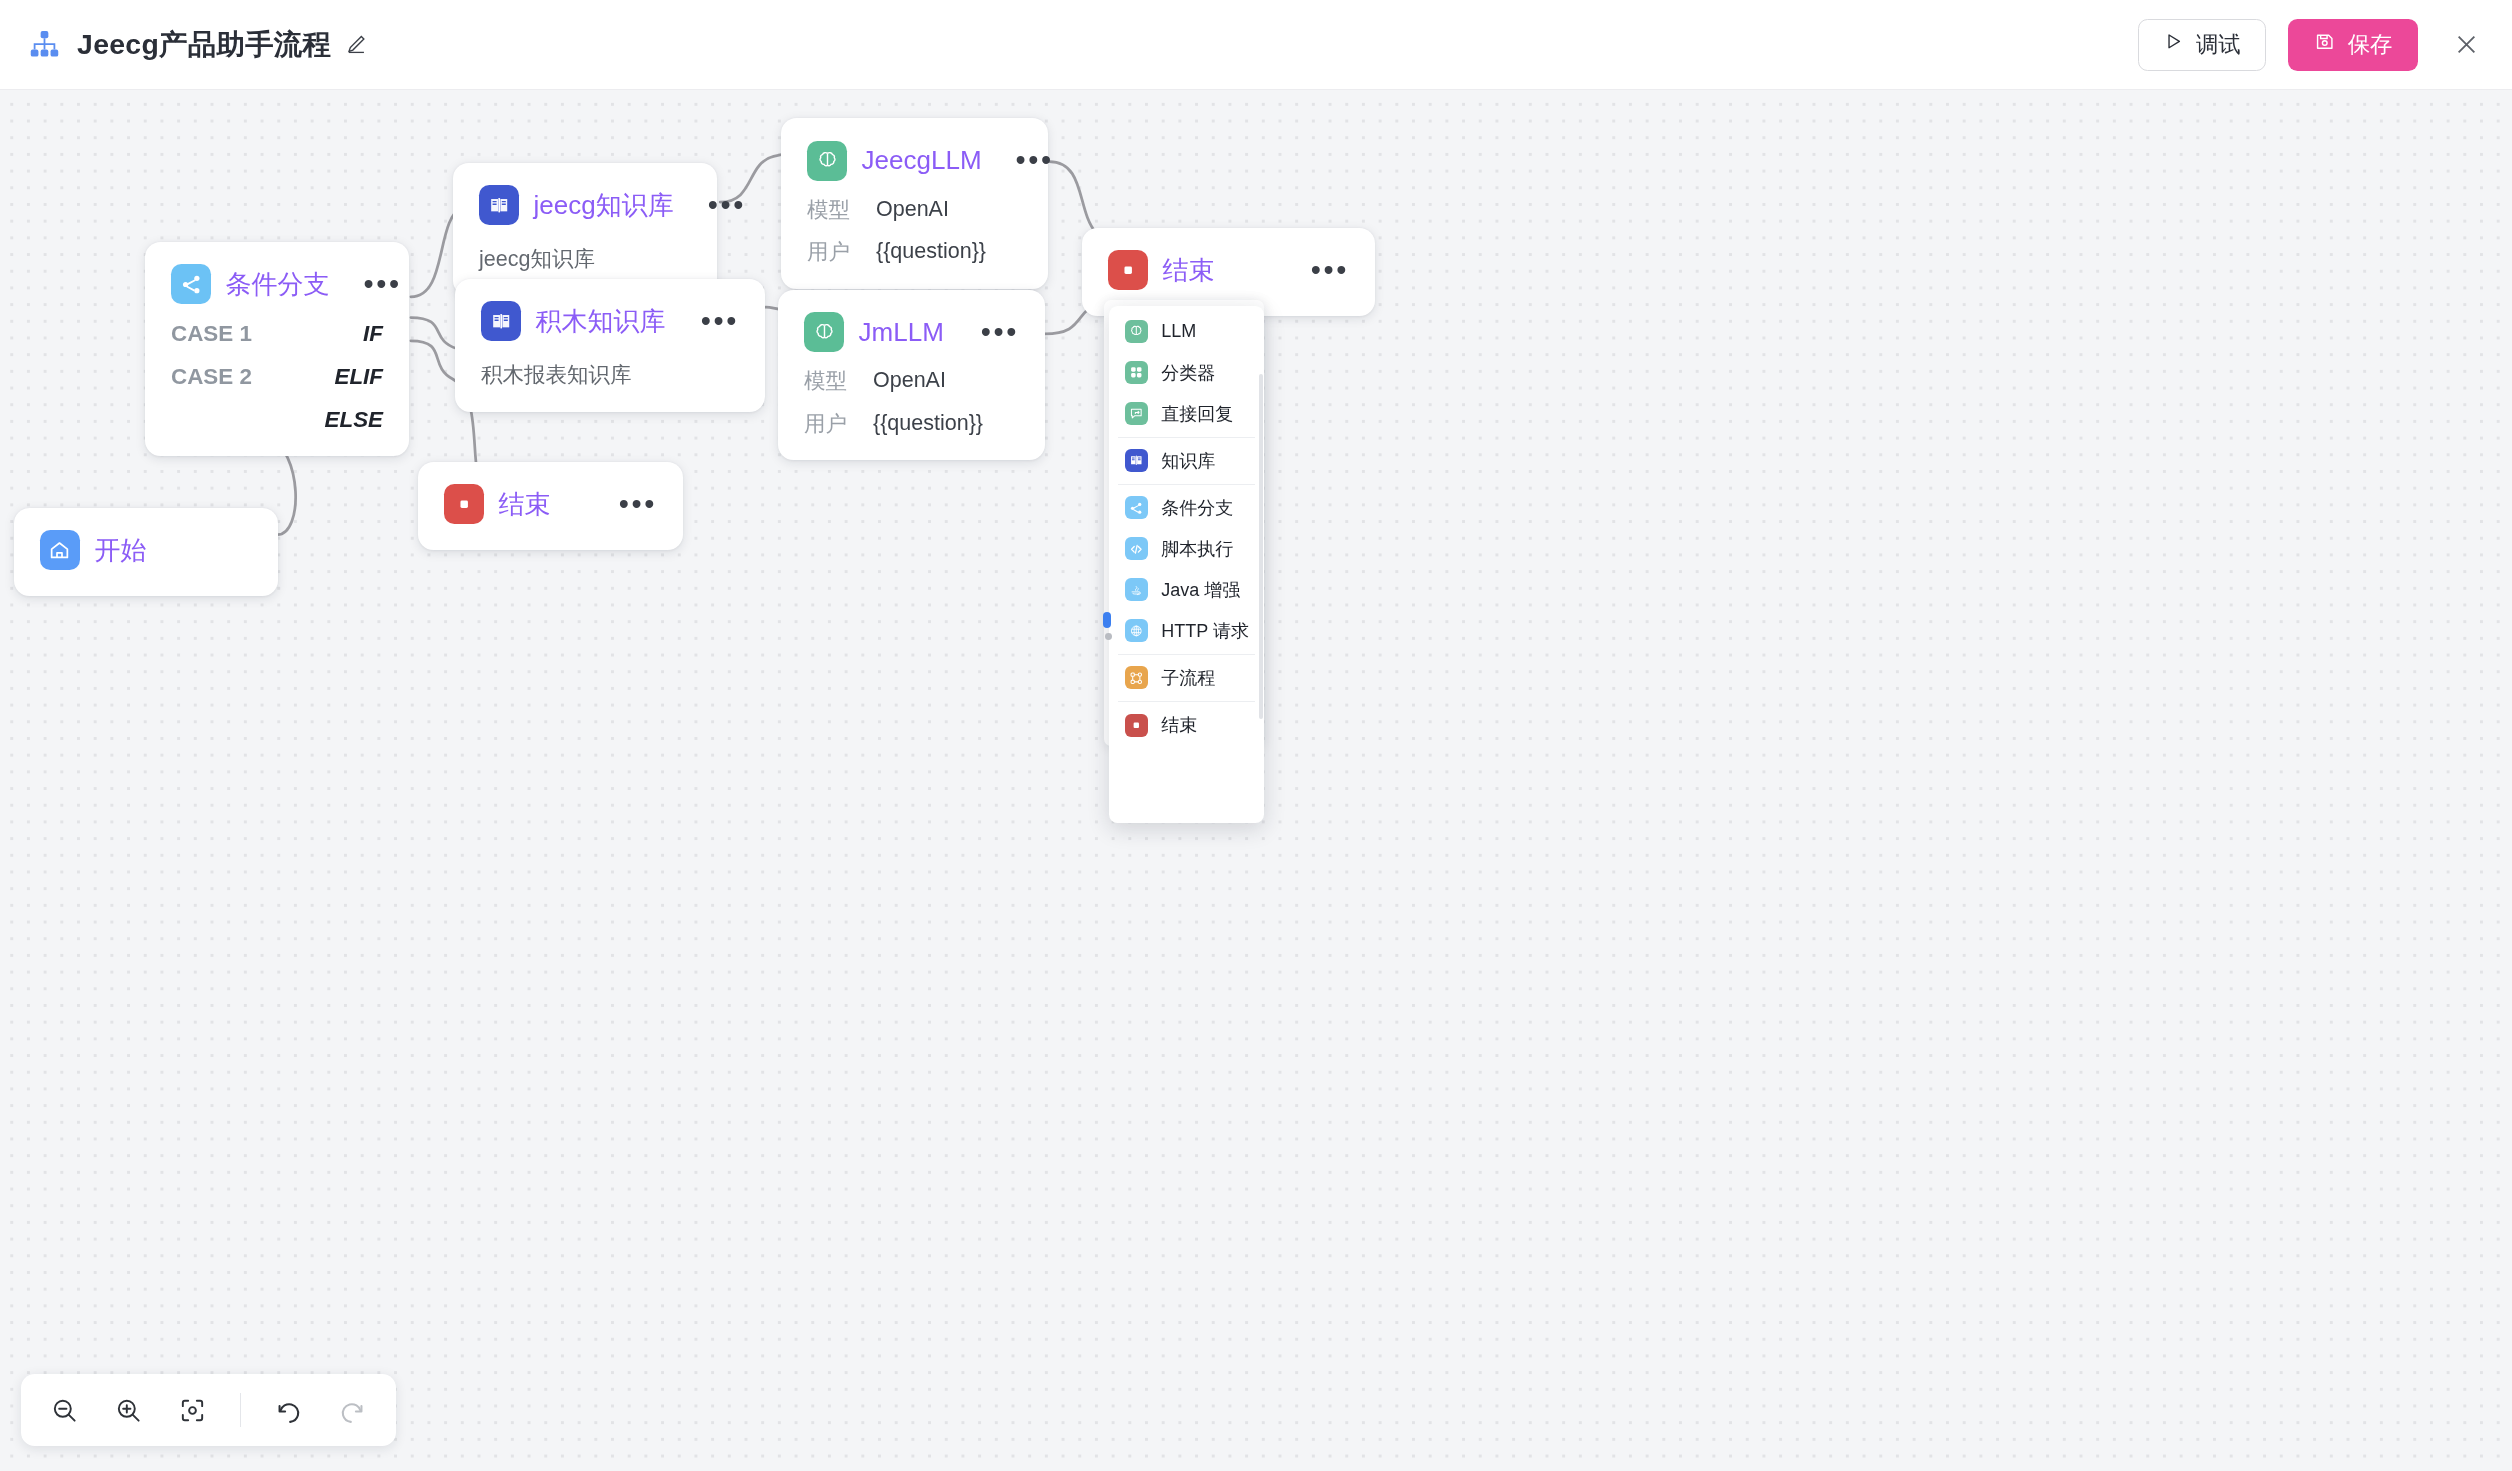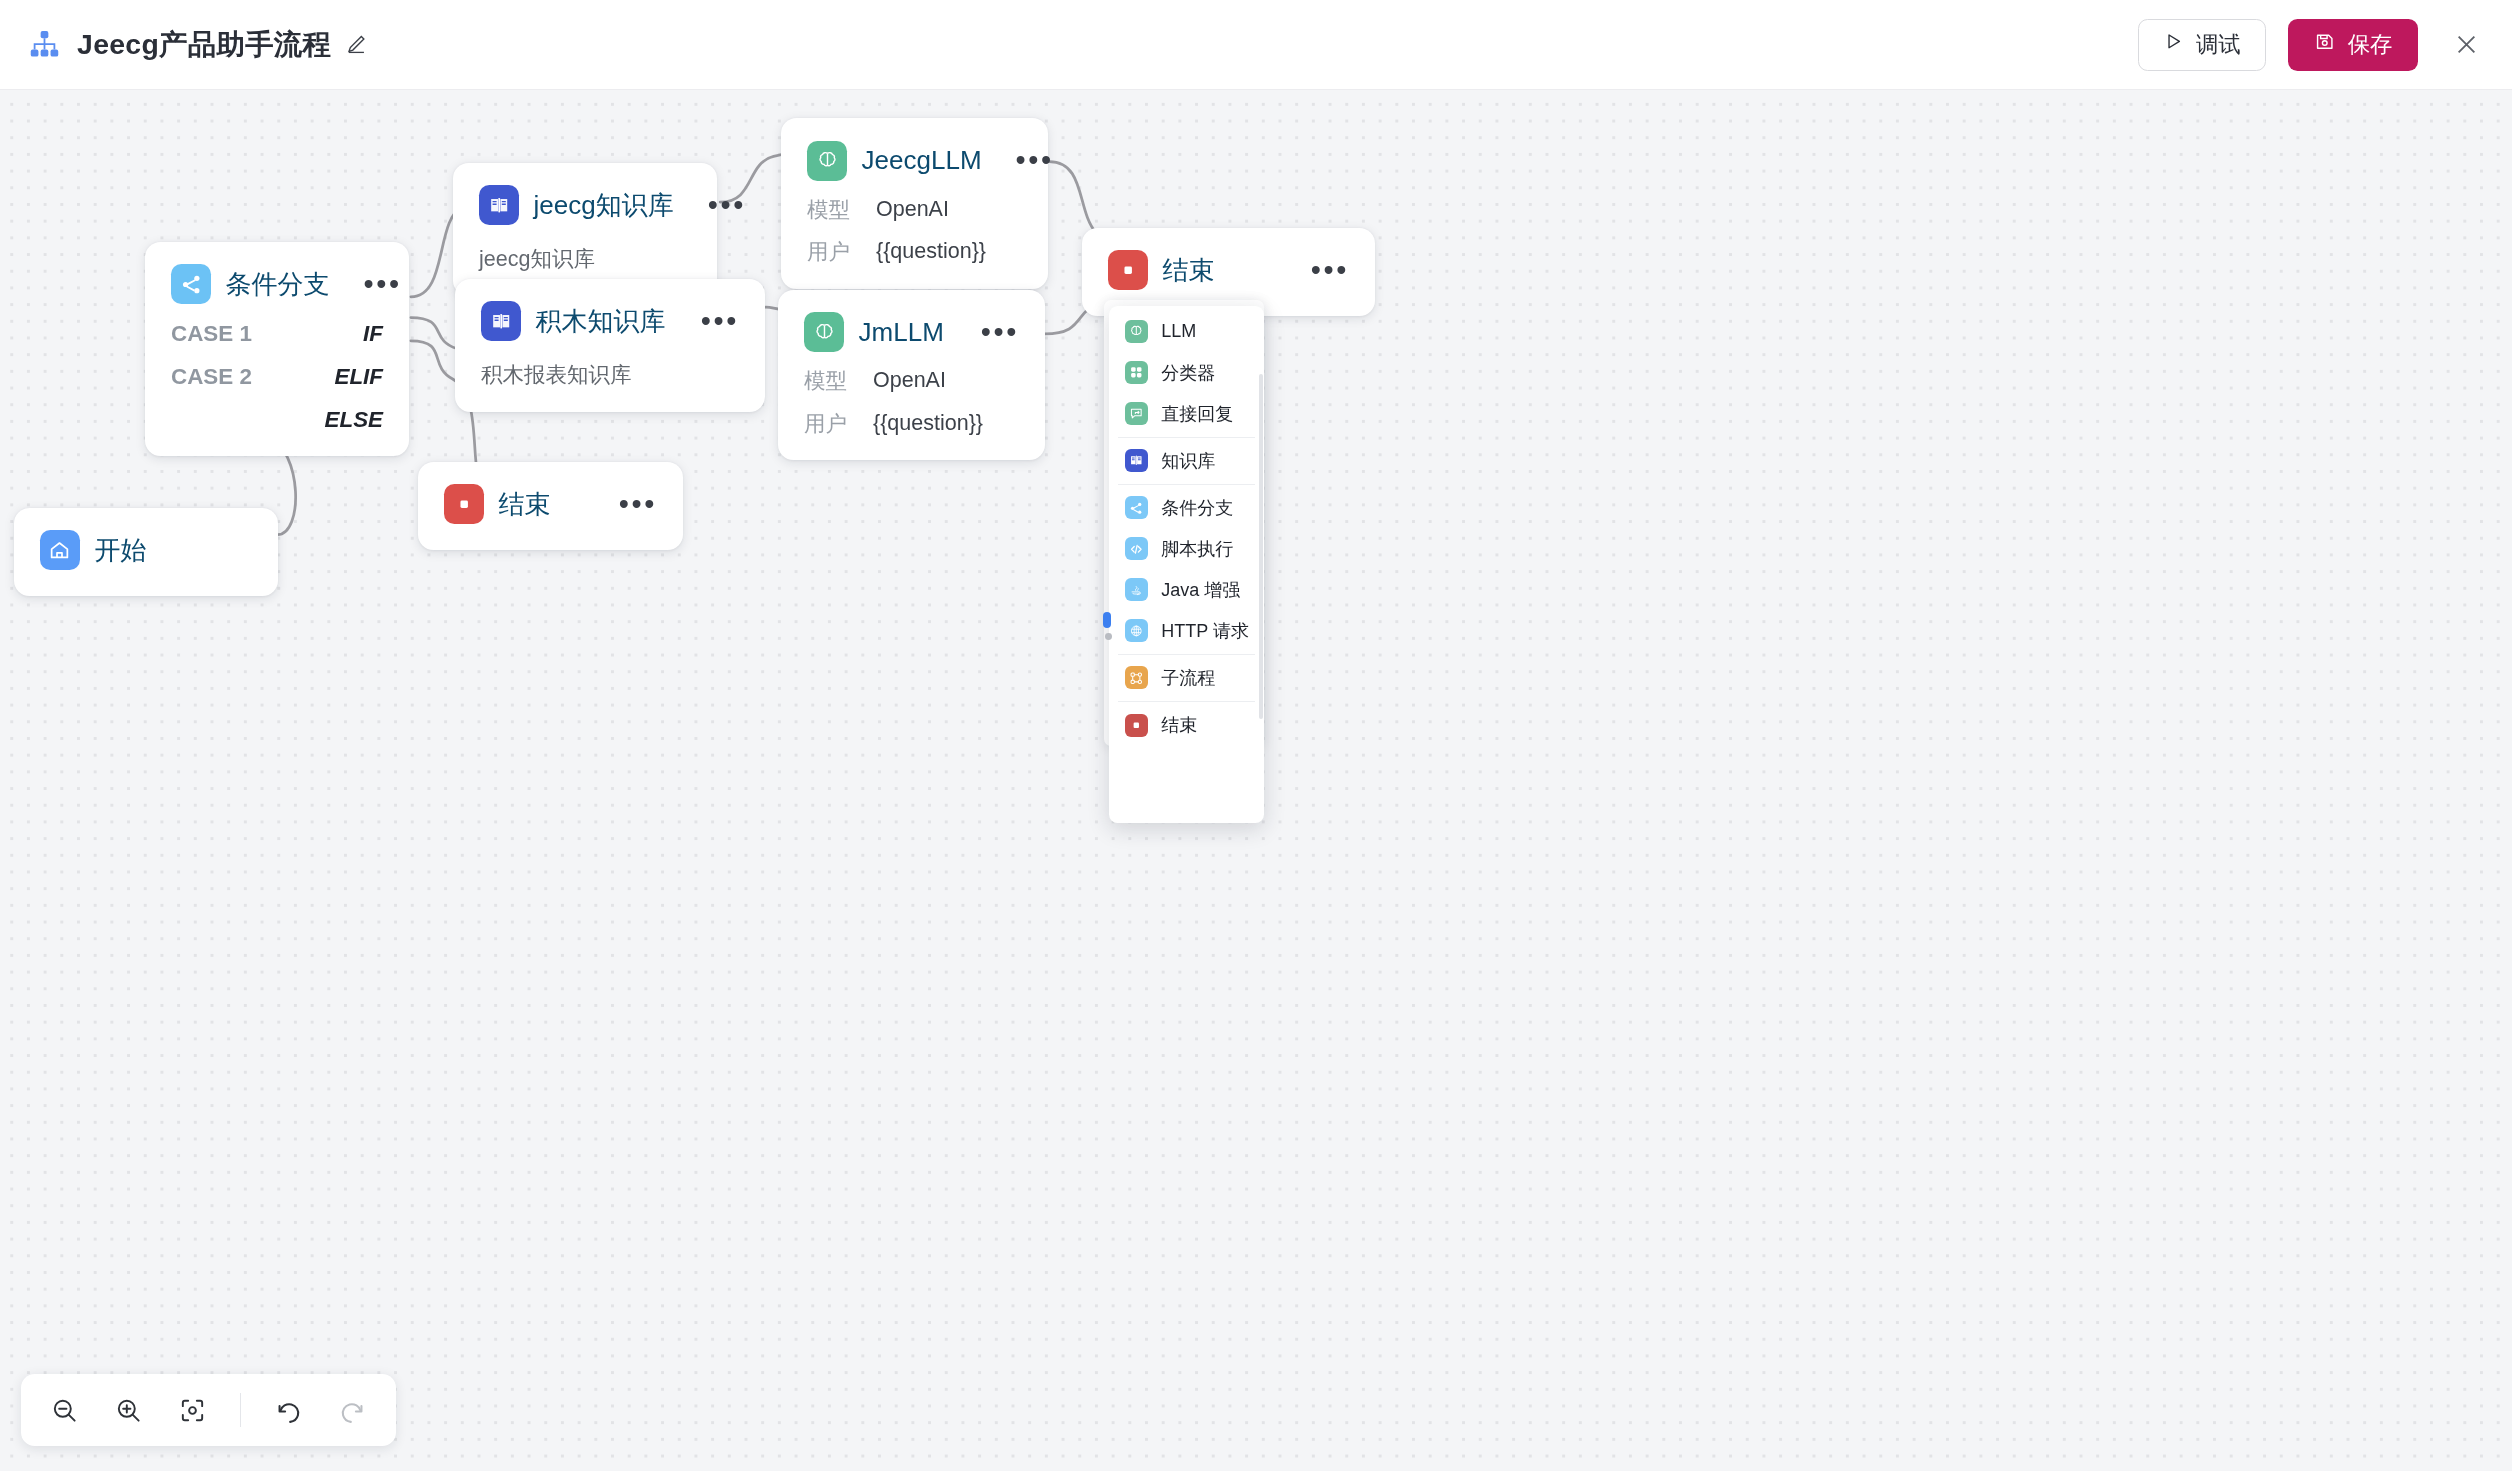--- a/index.html
+++ b/index.html
@@ -33,21 +33,21 @@
   .btn {
     display: flex; align-items: center; justify-content: center;
     height: 52px; border-radius: 9.5px;
     font-size: 22.4px; cursor: pointer; user-select: none;
   }
   .btn-debug {
     border: 1.3px solid #d9dade; background: #fff; color: #2b2f38;
     padding: 0 24px; gap: 12px;
   }
   .btn-save {
-    background: #be185d; color: #fff; border: none;
+    background: #ec4899; color: #fff; border: none;
     padding: 0 26px; gap: 12px; margin-left: 22.4px;
   }
   .close-btn {
     margin-left: 27.6px; width: 40px; height: 40px;
     display:flex; align-items:center; justify-content:center; cursor:pointer;
   }
 
   
   #canvas {
     position: absolute; top: 90px; left: 0;
@@ -70,21 +70,21 @@
     padding: 22.4px 26px 22.4px 26px;
     z-index: 10;
   }
   .node-head { display: flex; align-items: center; }
   .node-icon {
     width: 40px; height: 40px; border-radius: 10.3px;
     display: flex; align-items: center; justify-content: center;
     flex: none;
   }
   .node-title {
-    margin-left: 14.6px; font-size: 26px; color: #0c4a6e; font-weight: 500;
+    margin-left: 14.6px; font-size: 26px; color: #8b5cf6; font-weight: 500;
     white-space: nowrap;
   }
   .node-dots {
     margin-left: auto; color: #3b3f47; font-size: 29px; line-height: 8.6px;
     letter-spacing: 2.6px; padding-left: 34px; cursor: pointer;
     display:flex; align-items:center; height: 26px;
   }
   .node-sub {
     margin-top: 19px; font-size: 21.5px; color: #63686f;
   }

